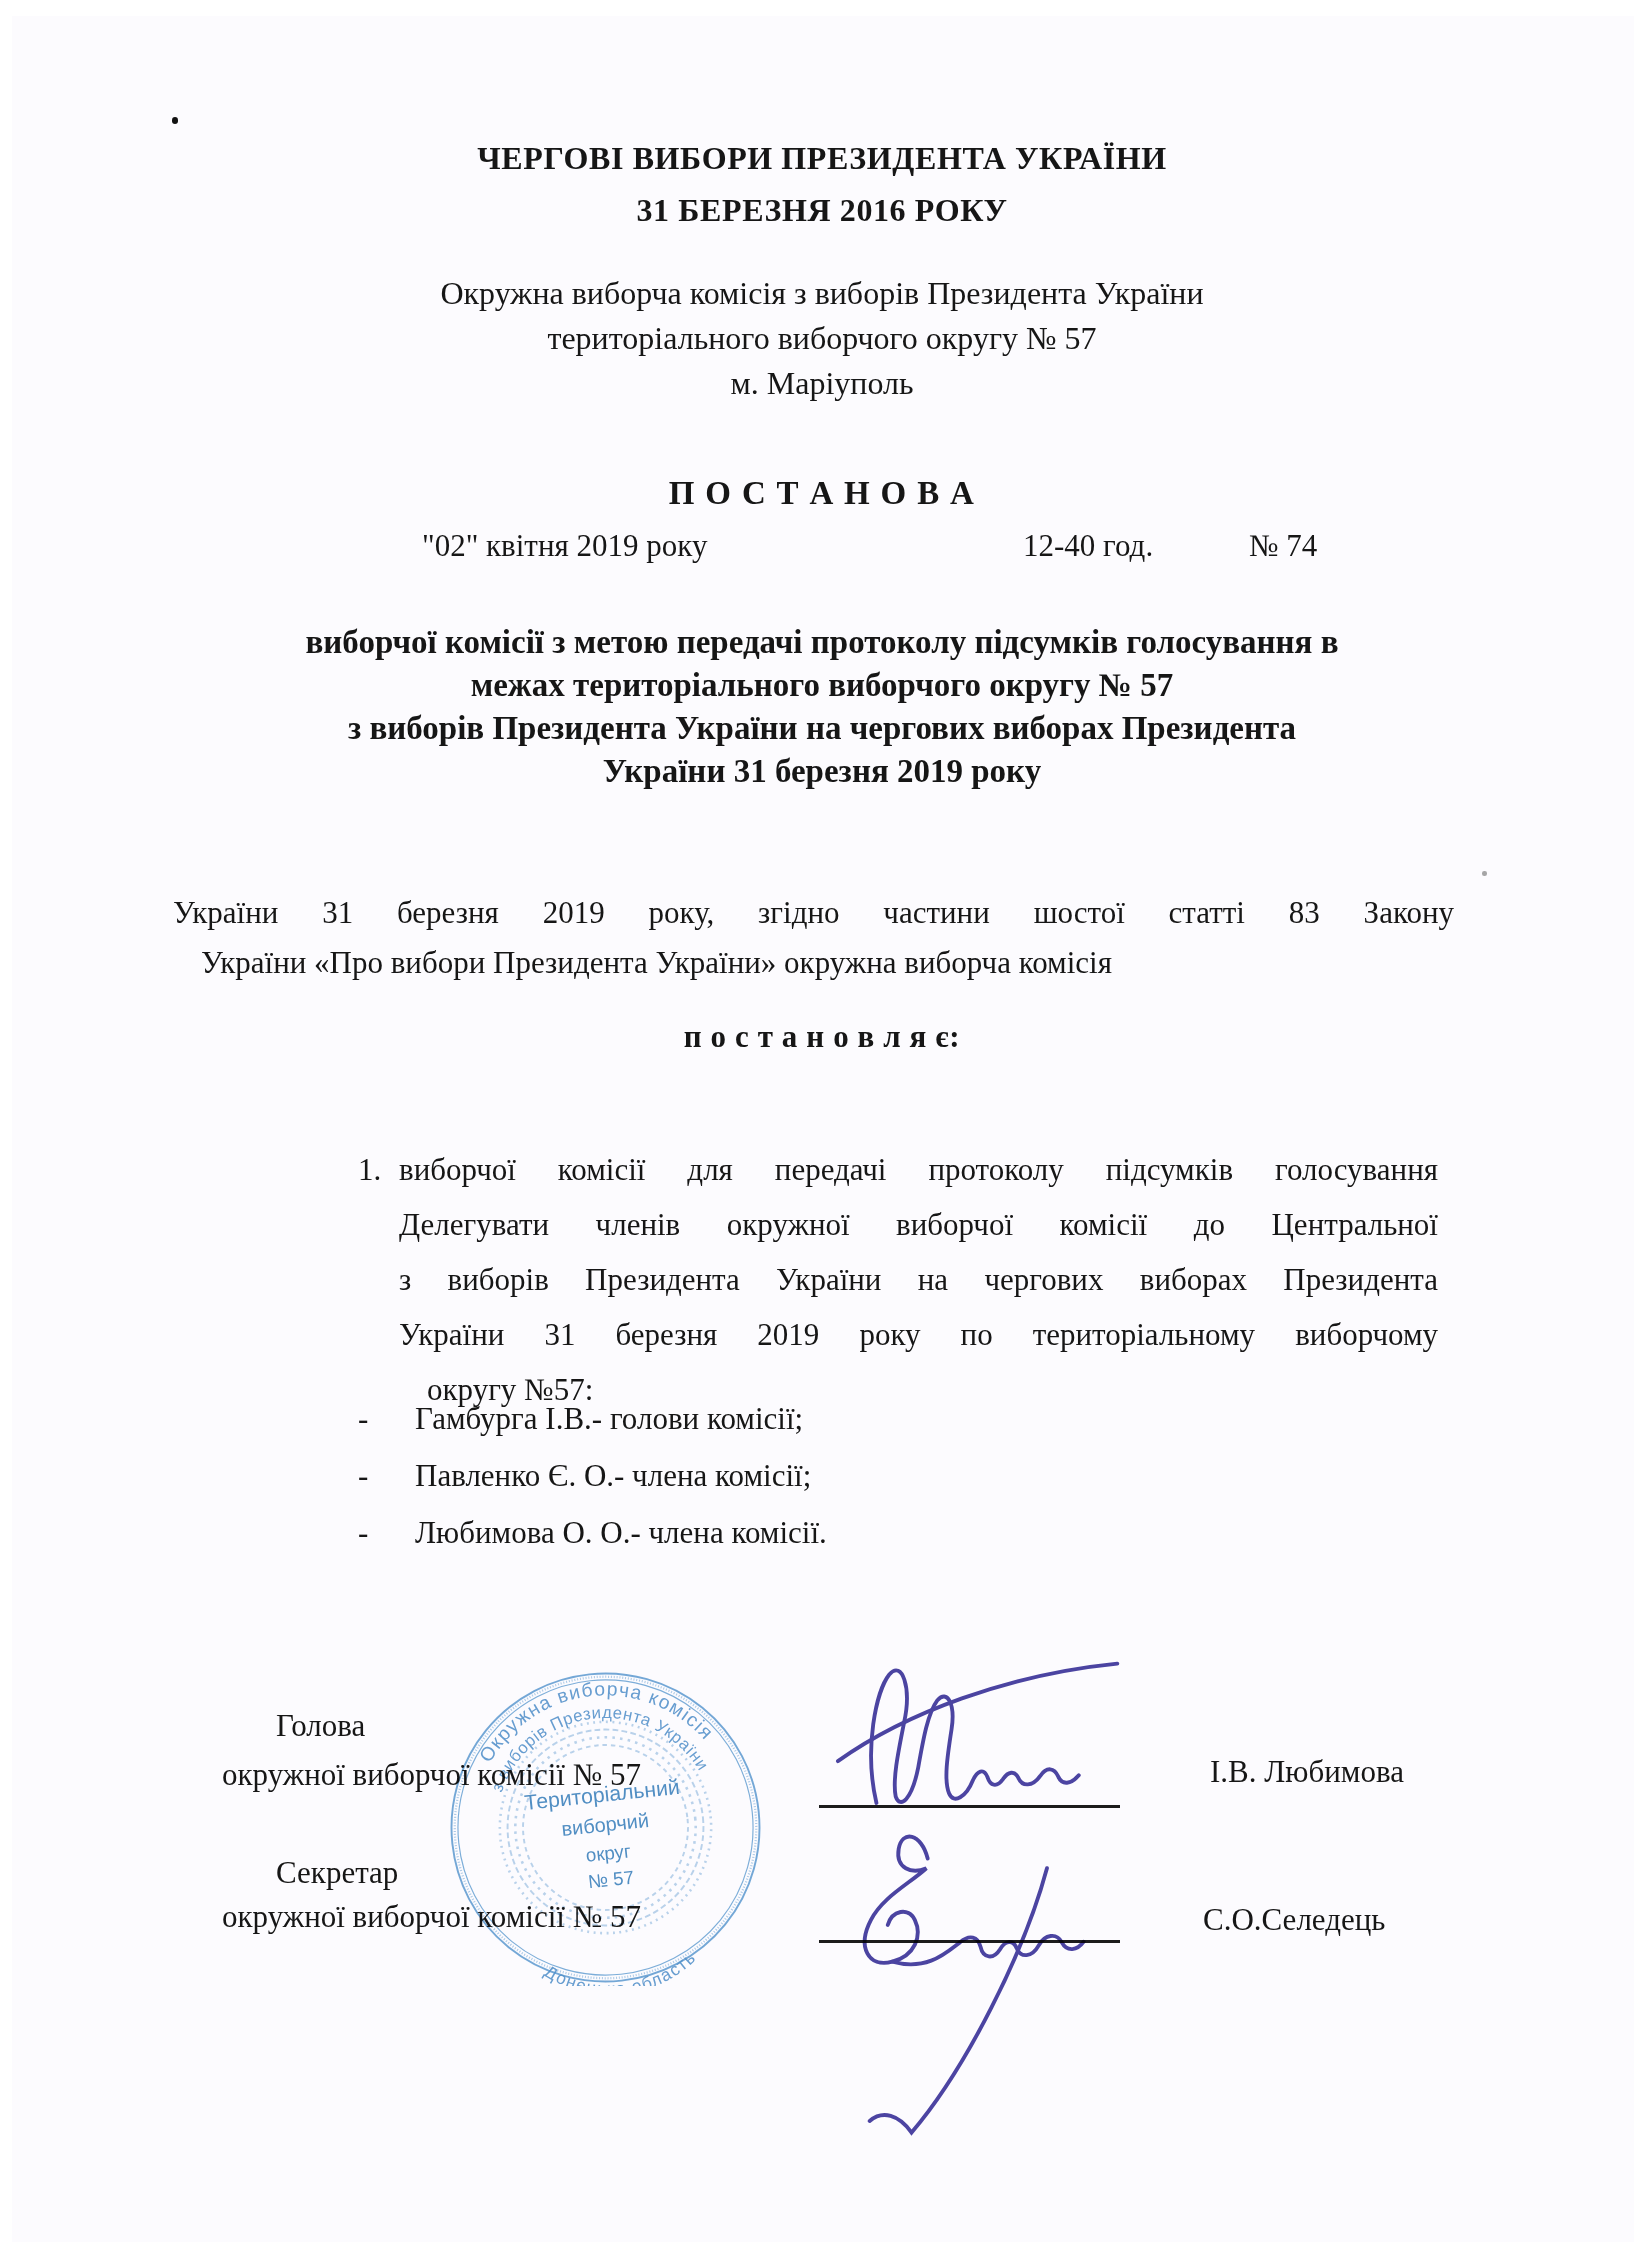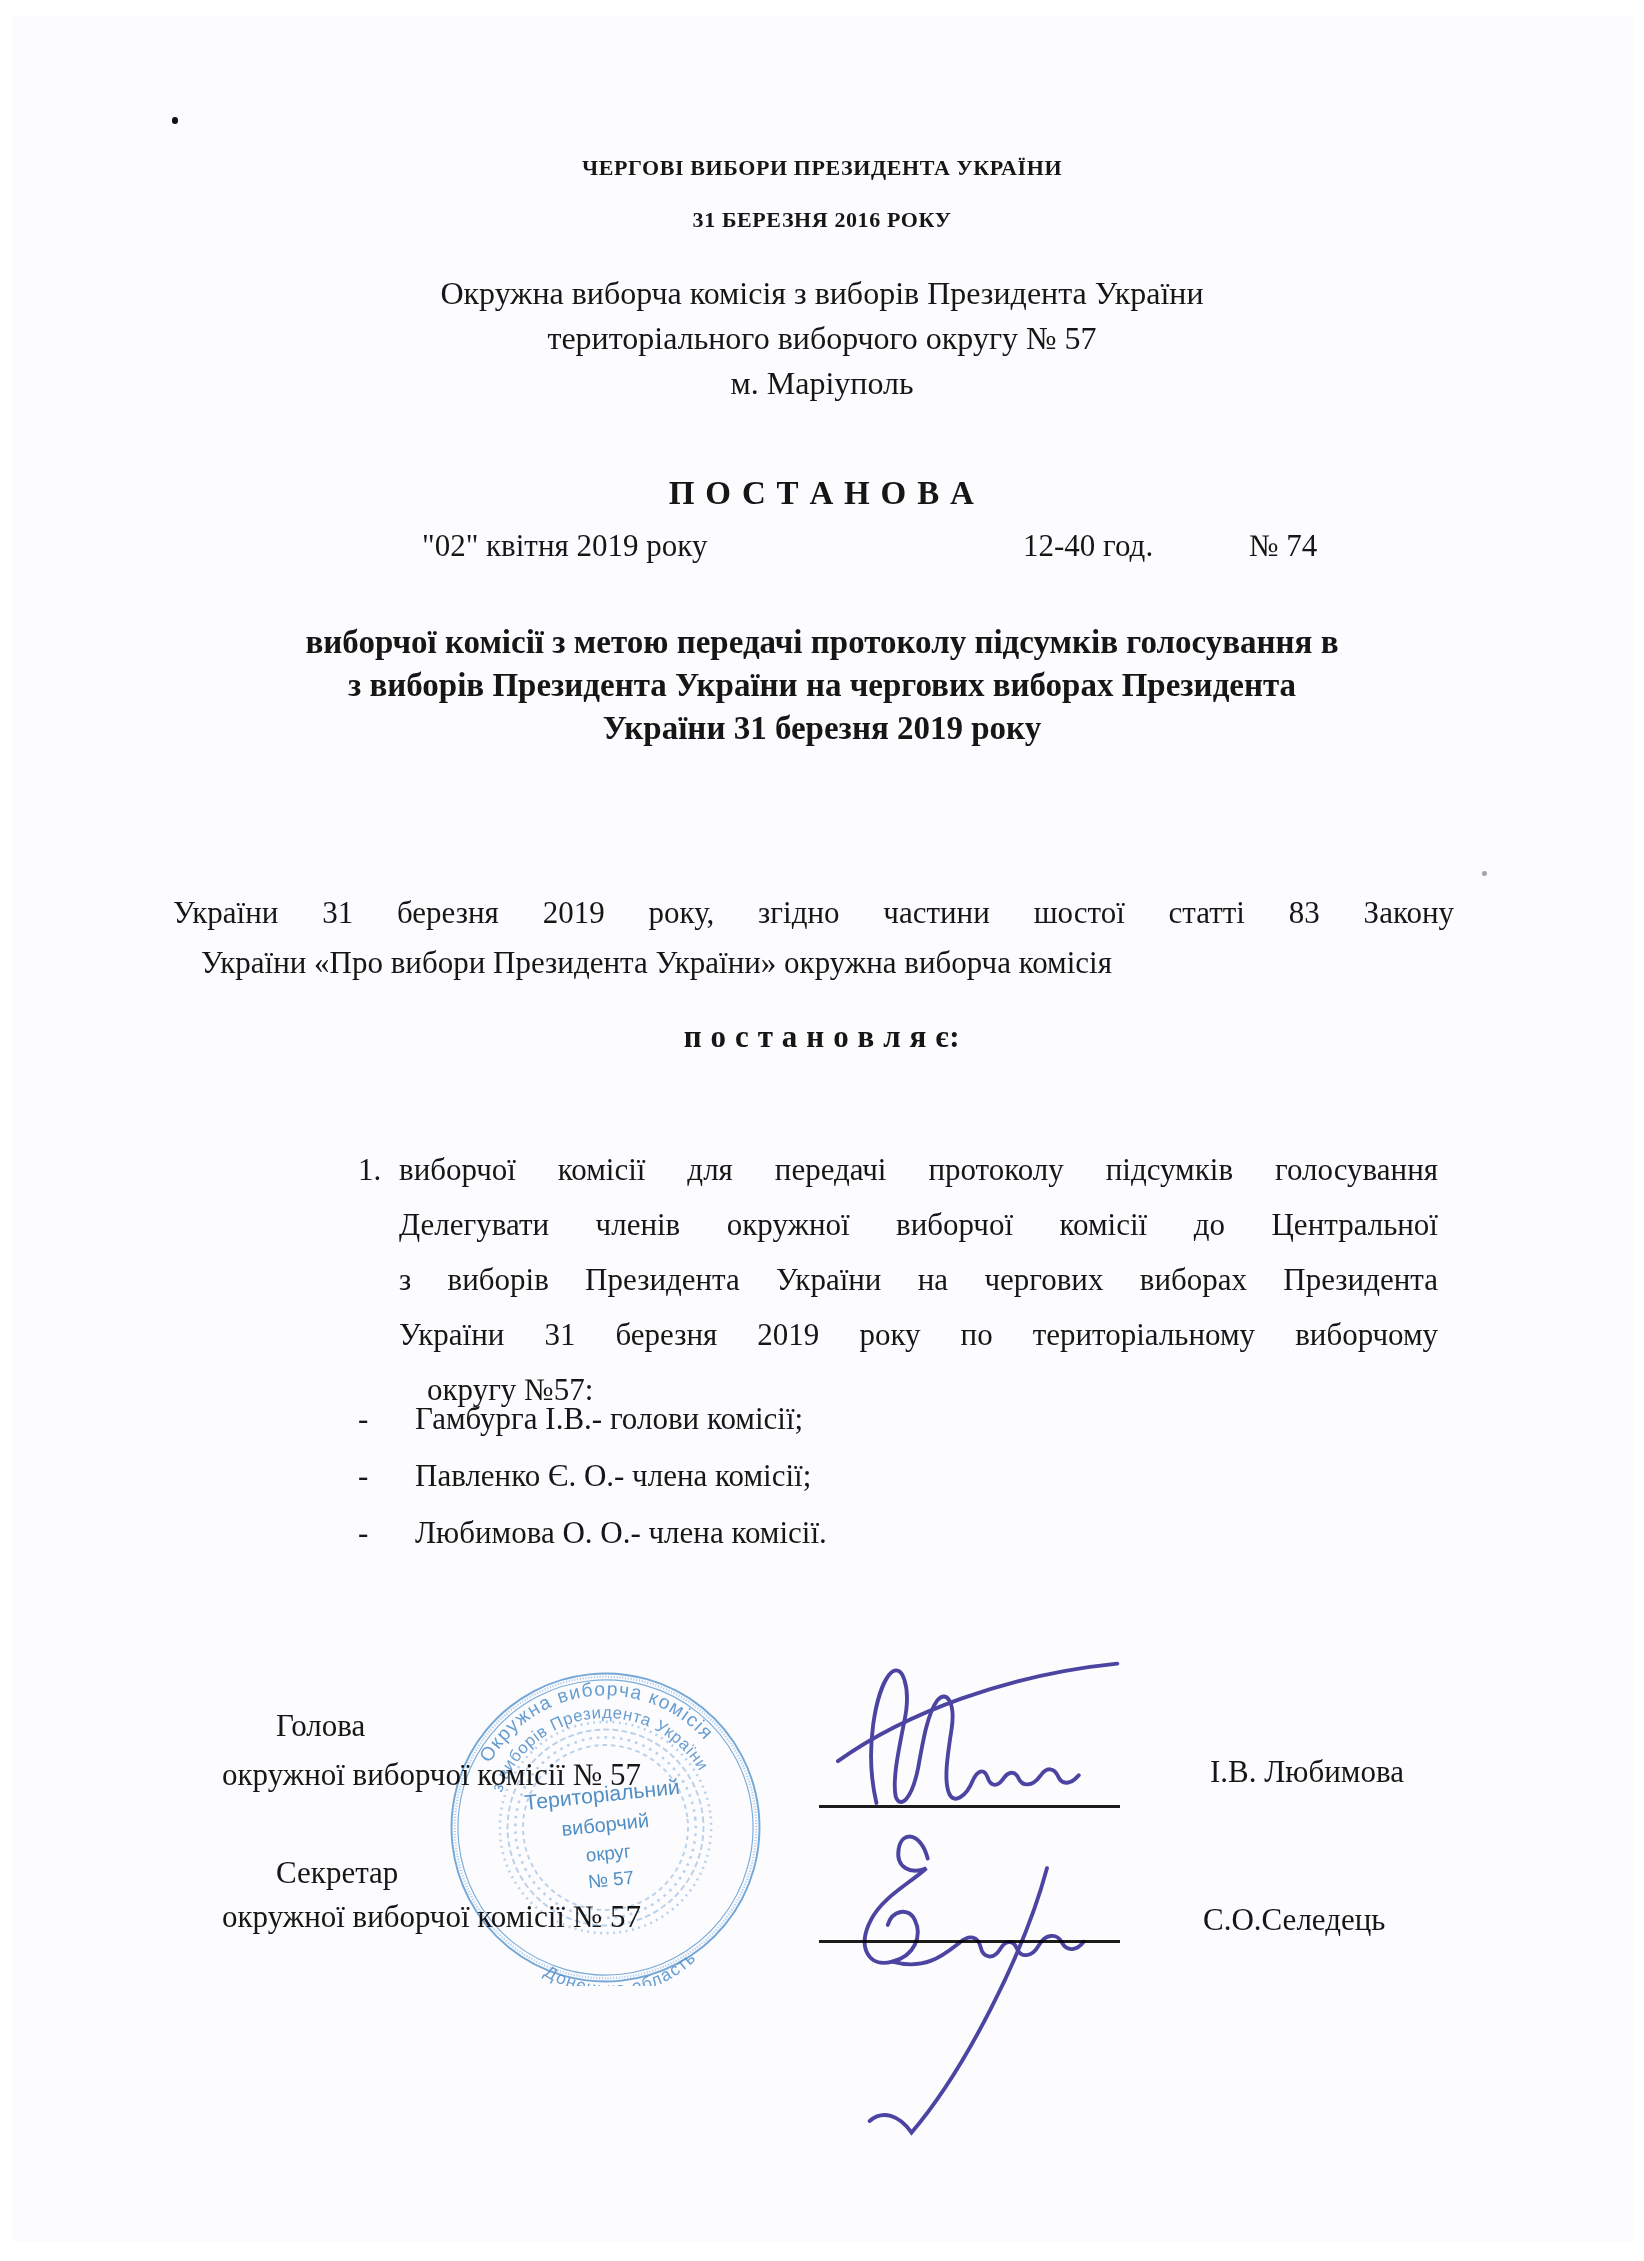--- a/index.html
+++ b/index.html
@@ -3,21 +3,21 @@
 <meta charset="utf-8">
 <style>
   html,body{margin:0;padding:0;background:#ffffff;}
   .page{position:relative;width:1644px;height:2261px;background:#ffffff;overflow:hidden;
         font-family:"Liberation Serif", serif;color:#161616;}
   .scan-area{position:absolute;left:11.6px;top:15.5px;right:10.3px;bottom:19.3px;background:#fcfbfe;}
   .abs{position:absolute;}
   .c{left:0;right:0;text-align:center;}
   .b{font-weight:bold;}
   
-  .hdr{top:142px;font-size:22px;line-height:52px;letter-spacing:0.6px;}
+  .hdr{top:132px;font-size:32px;line-height:52px;letter-spacing:0.6px;}
   .org{top:271px;font-size:32px;line-height:45px;}
   .doctype{top:475px;font-size:33px;letter-spacing:1.3px;}
   
   .meta{top:528px;left:0;right:0;height:40px;font-size:31px;}
   .meta span{position:absolute;white-space:nowrap;}
   .m-date{left:422px;}
   .m-time{left:1023px;}
   .m-num{left:1249px;}
   
   .title{top:621px;font-size:33px;line-height:43px;}
@@ -66,20 +66,21 @@
   <div class="abs c doctype b">П О С Т А Н О В А</div>
 
   <div class="abs meta">
     <span class="m-date">"02" квітня 2019 року</span>
     <span class="m-time">12-40 год.</span>
     <span class="m-num">№ 74</span>
   </div>
 
   <div class="abs c title b">
     <div>виборчої комісії з метою передачі протоколу підсумків голосування в</div>
+    <div>межах територіального виборчого округу № 57</div>
     <div>з виборів Президента України на чергових виборах Президента</div>
     <div>України  31 березня 2019 року</div>
   </div>
 
   <div class="abs preamble">
     <div class="jline">України 31 березня 2019 року, згідно частини шостої статті  83 Закону</div>
     <div class="lline">України «Про вибори Президента України»  окружна виборча комісія</div>
   </div>
 
   <div class="abs c resolve b">п о с т а н о в л я є:</div>

